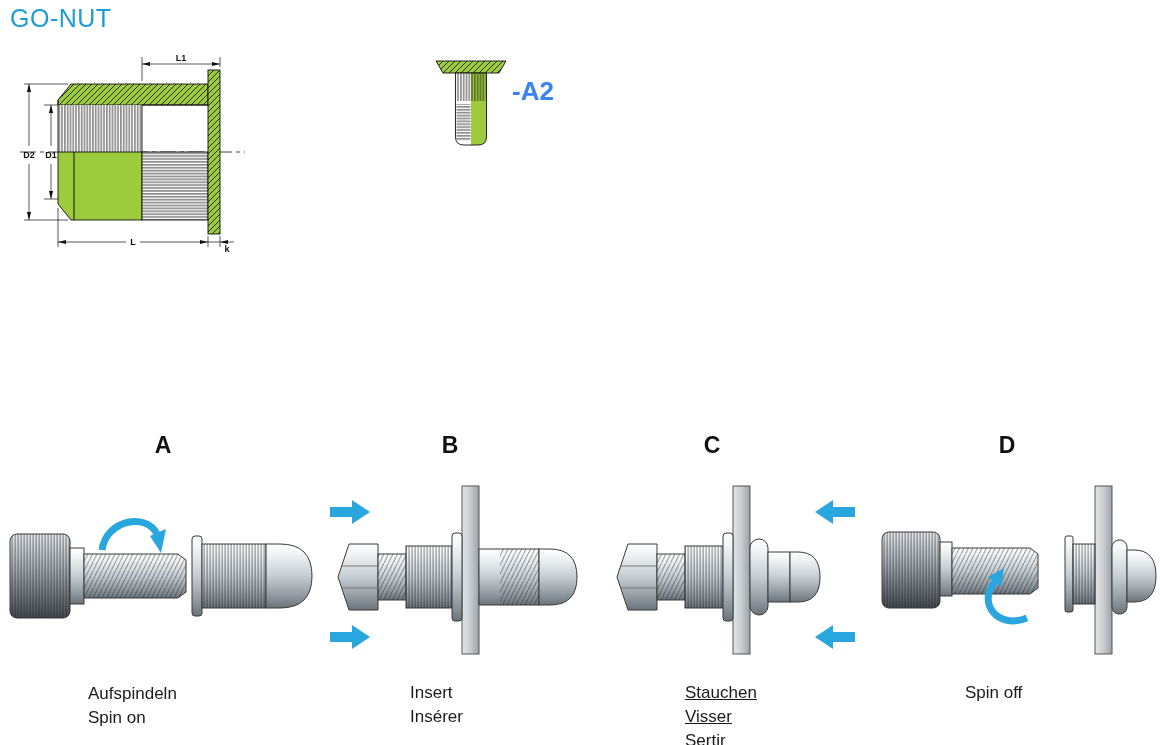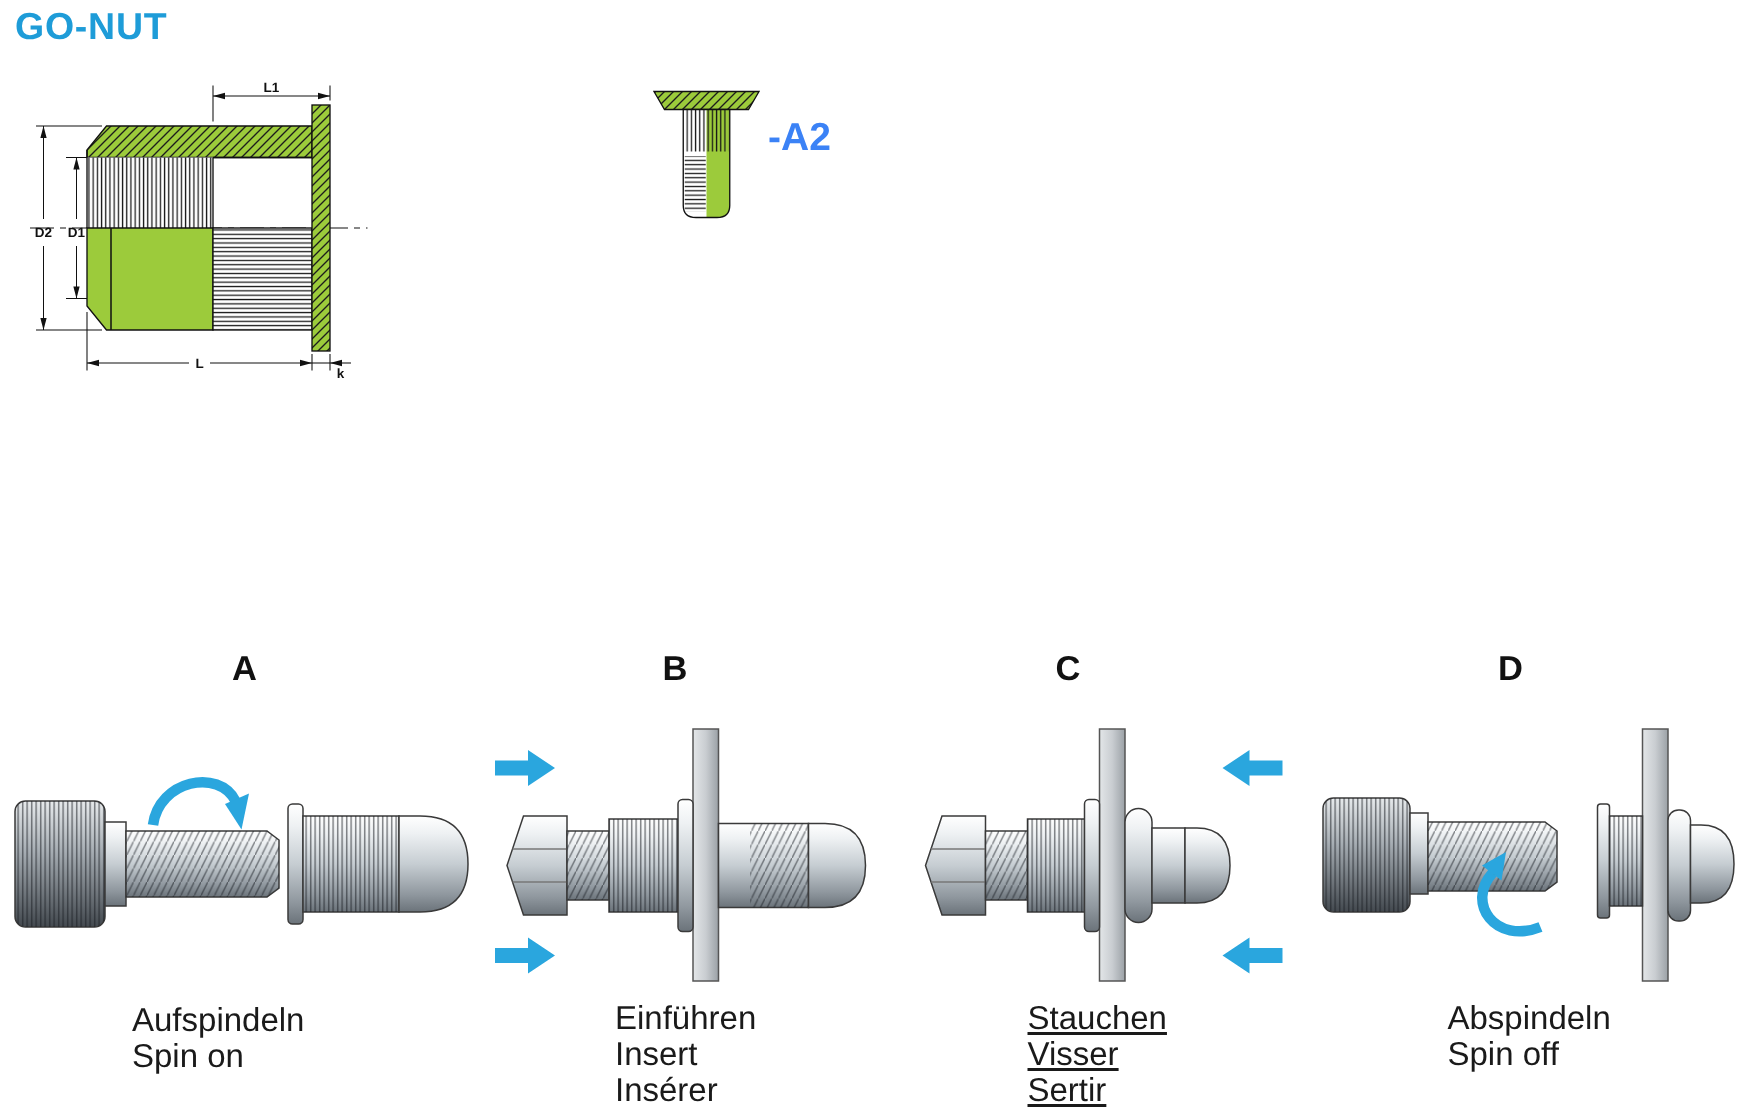--- a/index.html
+++ b/index.html
@@ -12,40 +12,40 @@
     font-family: "Liberation Sans", sans-serif;
     overflow: hidden;
     color: #111;
   }
   .page-title {
     position: absolute;
     left: 10px;
     top: 4px;
     margin: 0;
     font-size: 25px;
-    font-weight: bold;
+    font-weight: normal;
     color: #1E9CD8;
     letter-spacing: 0.5px;
   }
   .tech-drawing { position: absolute; left: 8px; top: 48px; }
   .tech-drawing text { font: bold 9px "Liberation Sans", sans-serif; fill: #111; }
   .variant { position: absolute; left: 432px; top: 48px; width: 200px; height: 110px; }
   .variant-label {
     position: absolute;
     left: 80px;
     top: 28px;
     font-size: 26px;
     font-weight: bold;
     color: #3b82f6;
     white-space: nowrap;
   }
   .step { position: absolute; top: 432px; }
   .step-label { text-align: center; font-size: 23px; font-weight: bold; height: 30px; color: #111; }
   .step-figure { display: block; }
-  .captions { font-size: 22px; line-height: 24px; color: #1a1a1a; margin-top: 10px; }
+  .captions { font-size: 17px; line-height: 24px; color: #1a1a1a; margin-top: 24px; }
   .step-a { left: 8px;   width: 310px; }
   .step-a .step-figure { margin-top: 36px; }
   .step-a .captions { margin-left: 80px; }
   .step-b { left: 330px; width: 240px; }
   .step-b .step-figure { margin-top: 20px; }
   .step-b .captions { margin-left: 80px; }
   .step-c { left: 612px; width: 200px; }
   .step-c .step-figure { margin-top: 20px; }
   .step-c .captions { margin-left: 73px; text-decoration: underline; }
   .step-d { left: 880px; width: 254px; }
@@ -208,21 +208,20 @@
         <rect x="48" y="72" width="28" height="46" fill="url(#pThread)"></rect>
         <rect x="76" y="64" width="46" height="62" fill="url(#gMetal)" stroke="#3a3a3a"></rect>
         <rect x="76" y="64" width="46" height="62" fill="url(#pKnurl)"></rect>
         <rect x="122" y="51" width="10" height="88" rx="3" fill="url(#gMetal)" stroke="#3a3a3a"></rect>
         <rect x="149" y="67" width="60" height="56" fill="url(#gMetal)" stroke="#3a3a3a"></rect>
         <rect x="170" y="67" width="39" height="56" fill="url(#pThread)"></rect>
         <path d="M209,67 H220 Q247,67 247,95 Q247,123 220,123 H209 Z" fill="url(#gMetal)" stroke="#3a3a3a"></path>
       </g>
     </svg>
     <div class="captions">
-      <div>Einführen</div>
       <div>Insert</div>
       <div>Insérer</div>
     </div>
   </div>
 
   <div class="step step-c">
     <div class="step-label">C</div>
     <svg class="step-figure" width="245" height="175" viewBox="0 0 245 175">
       <rect x="121" y="4" width="17" height="168" fill="url(#gPlate)" stroke="#555"></rect>
       <g>
@@ -265,18 +264,17 @@
       <rect x="215" y="4" width="17" height="168" fill="url(#gPlate)" stroke="#555"></rect>
       <g>
         <rect x="185" y="54" width="8" height="76" rx="2" fill="url(#gMetal)" stroke="#3a3a3a"></rect>
         <rect x="193" y="62" width="22" height="60" fill="url(#gMetal)" stroke="#3a3a3a"></rect>
         <rect x="193" y="62" width="22" height="60" fill="url(#pKnurl)"></rect>
         <rect x="232" y="58" width="15" height="74" rx="7" fill="url(#gMetal)" stroke="#3a3a3a"></rect>
         <path d="M247,68 H254 Q276,68 276,94 Q276,120 254,120 H247 Z" fill="url(#gMetal)" stroke="#3a3a3a"></path>
       </g>
     </svg>
     <div class="captions">
-      <div>Abspindeln</div>
       <div>Spin off</div>
     </div>
   </div>
 
 </div>
 
 </body></html>

